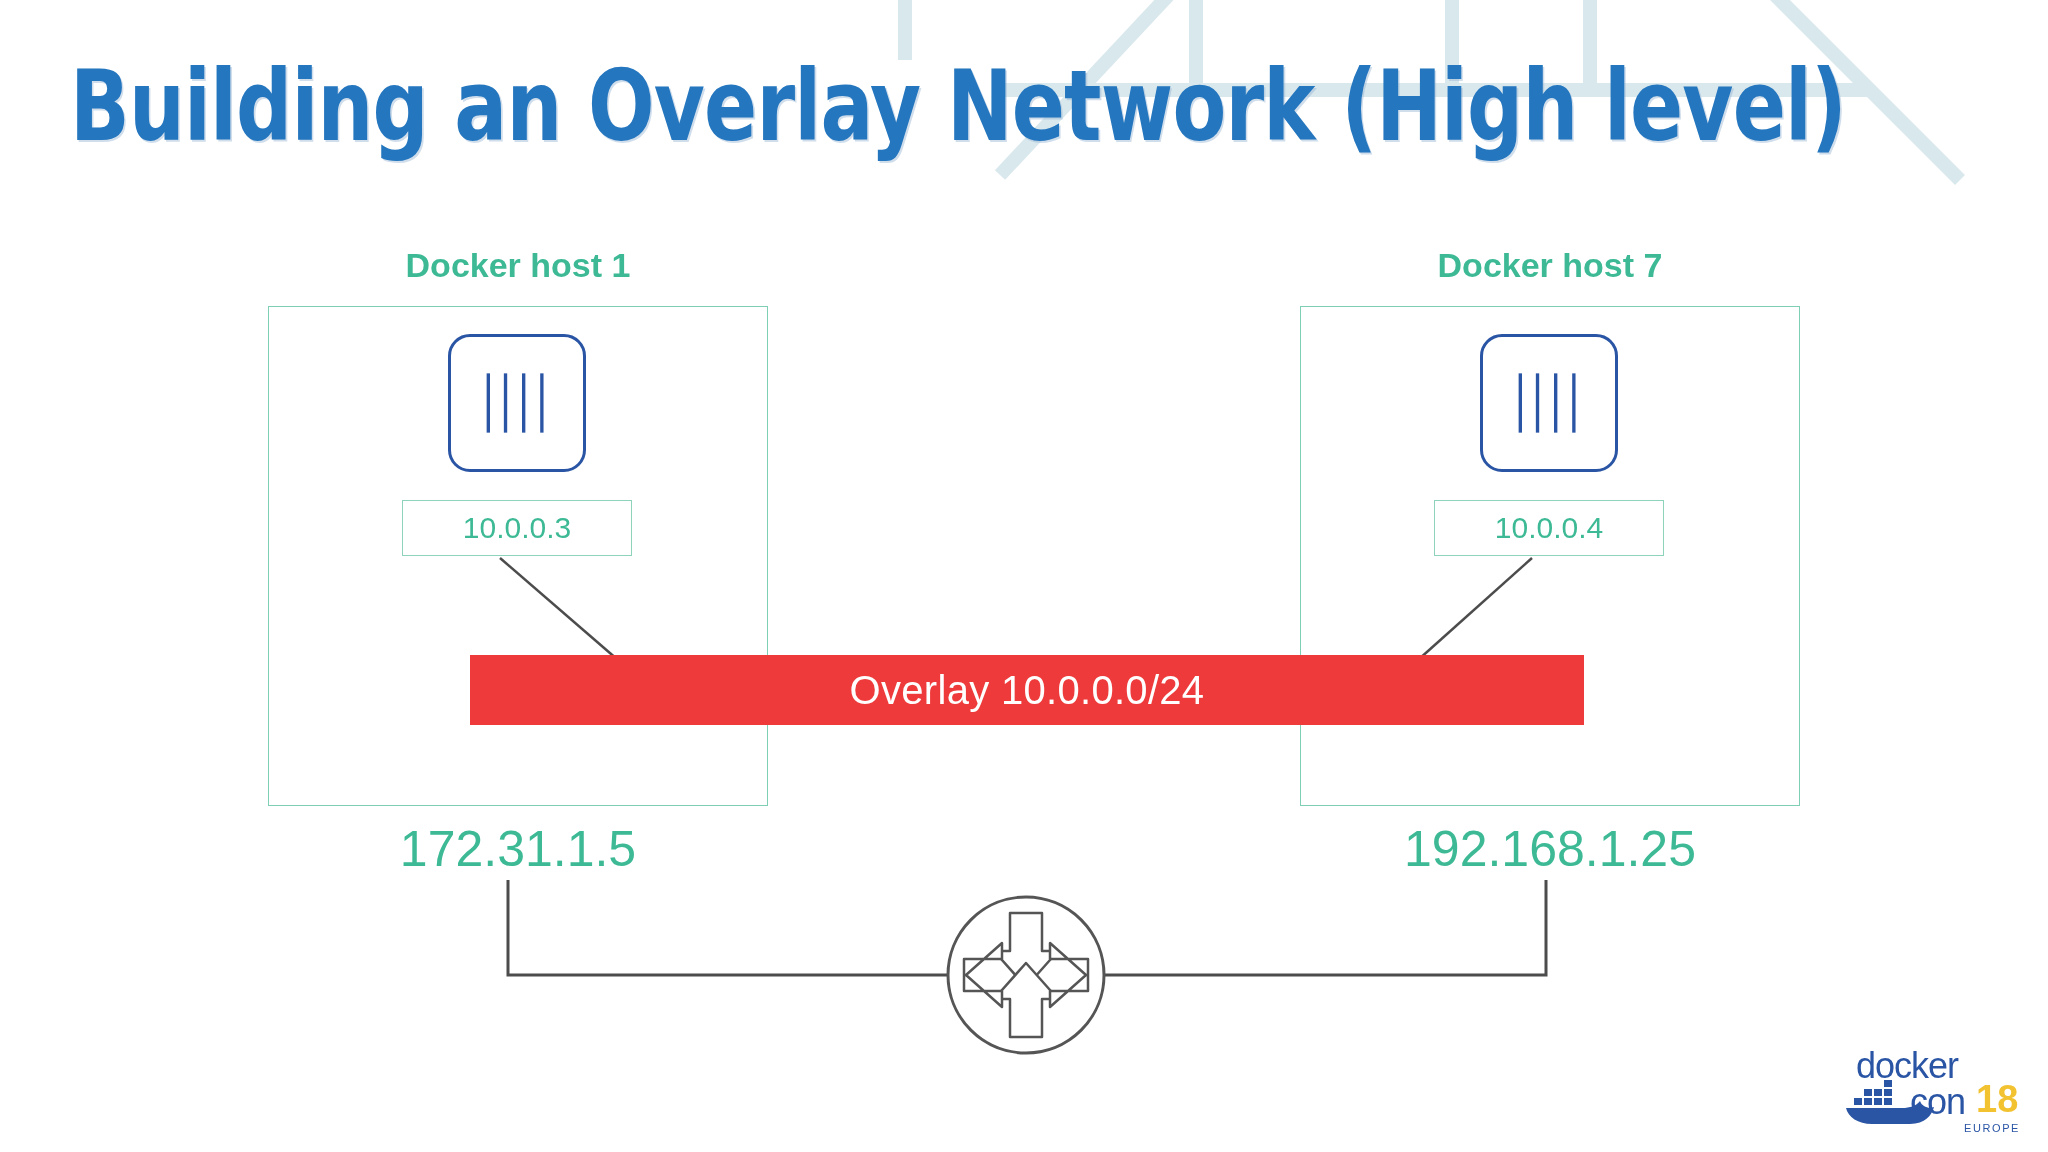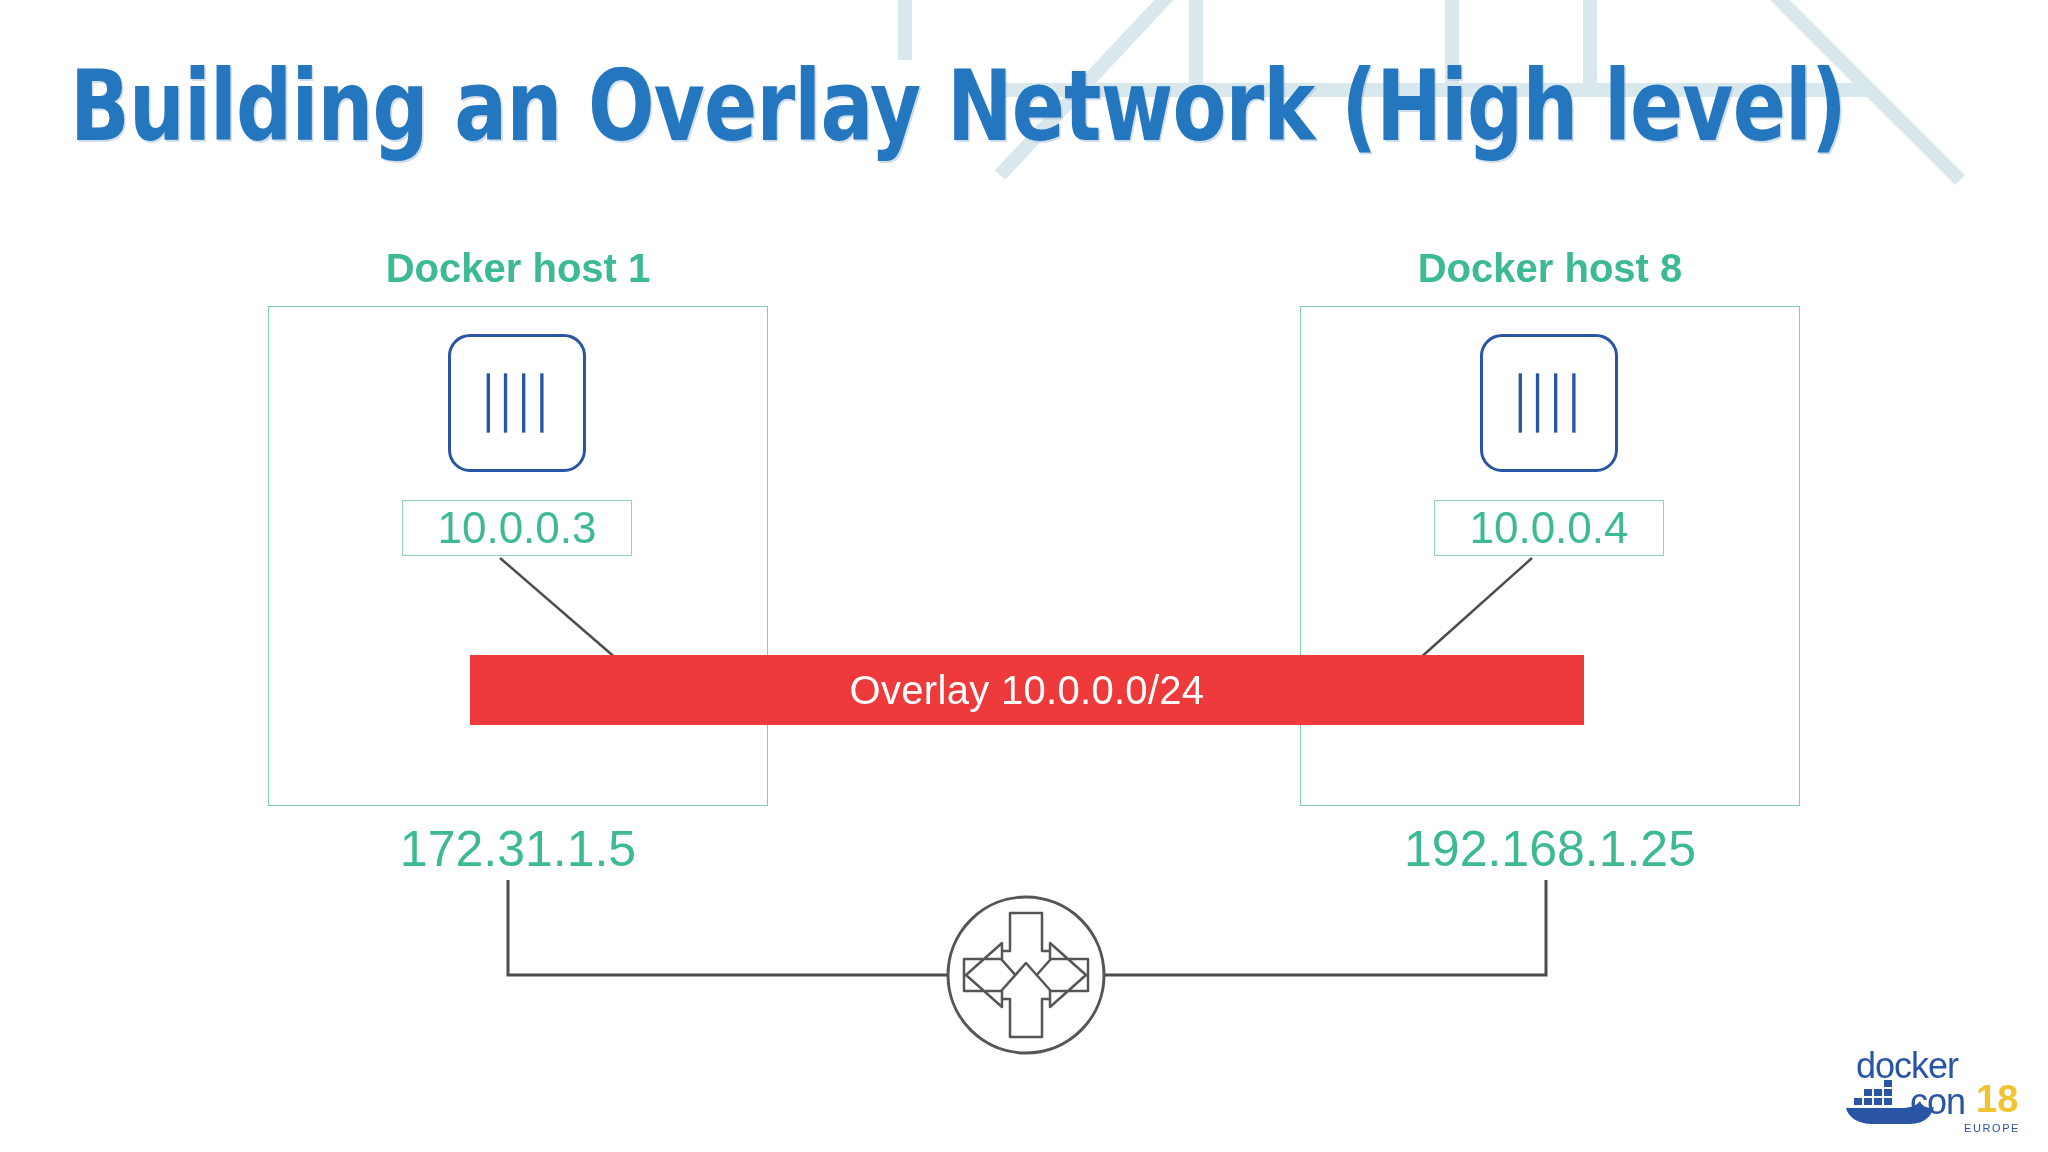--- a/index.html
+++ b/index.html
@@ -44,21 +44,21 @@
   #diagram {
     position: absolute;
     left: 0; top: 0;
     width: 2048px; height: 1152px;
   }
 
   .host-label {
     position: absolute;
     font-family: "Liberation Sans", sans-serif;
     font-weight: bold;
-    font-size: 40px;
+    font-size: 34px;
     color: #3dba95;
     white-space: nowrap;
     text-align: center;
   }
   #host-label-1 { left: 268px; top: 246px; width: 500px; }
   #host-label-2 { left: 1300px; top: 246px; width: 500px; }
 
   .host-box {
     position: absolute;
     border: 1.5px solid #7ecfb4;
@@ -88,21 +88,21 @@
   .ip-box {
     position: absolute;
     width: 230px;
     height: 56px;
     border: 1.5px solid #8ed3ba;
     box-sizing: border-box;
     display: flex;
     align-items: center;
     justify-content: center;
     font-family: "Liberation Sans", sans-serif;
-    font-size: 44px;
+    font-size: 30px;
     color: #3dba95;
     background: transparent;
   }
   #ip-box-1 { left: 402px; top: 500px; }
   #ip-box-2 { left: 1434px; top: 500px; }
 
   #overlay-bar {
     position: absolute;
     left: 470px;
     top: 655px;
@@ -188,21 +188,21 @@
         <line x1="76" y1="38" x2="76" y2="100"></line>
         <line x1="95" y1="38" x2="95" y2="100"></line>
       </g>
     </svg>
   </div>
 
   <div class="ip-box" id="ip-box-1">10.0.0.3</div>
 
   <div class="host-ip" id="host-ip-1">172.31.1.5</div>
 
-  <div class="host-label" id="host-label-2">Docker host 8</div>
+  <div class="host-label" id="host-label-2">Docker host 7</div>
   <div class="host-box" id="host-box-2"></div>
 
   <div class="container-icon" id="container-icon-2">
     <svg class="container-bars" viewBox="0 0 138 138" xmlns="http://www.w3.org/2000/svg">
       <g stroke="#2a55a5" stroke-width="3.5" stroke-linecap="butt">
         <line x1="39" y1="38" x2="39" y2="100"></line>
         <line x1="57" y1="38" x2="57" y2="100"></line>
         <line x1="76" y1="38" x2="76" y2="100"></line>
         <line x1="95" y1="38" x2="95" y2="100"></line>
       </g>

